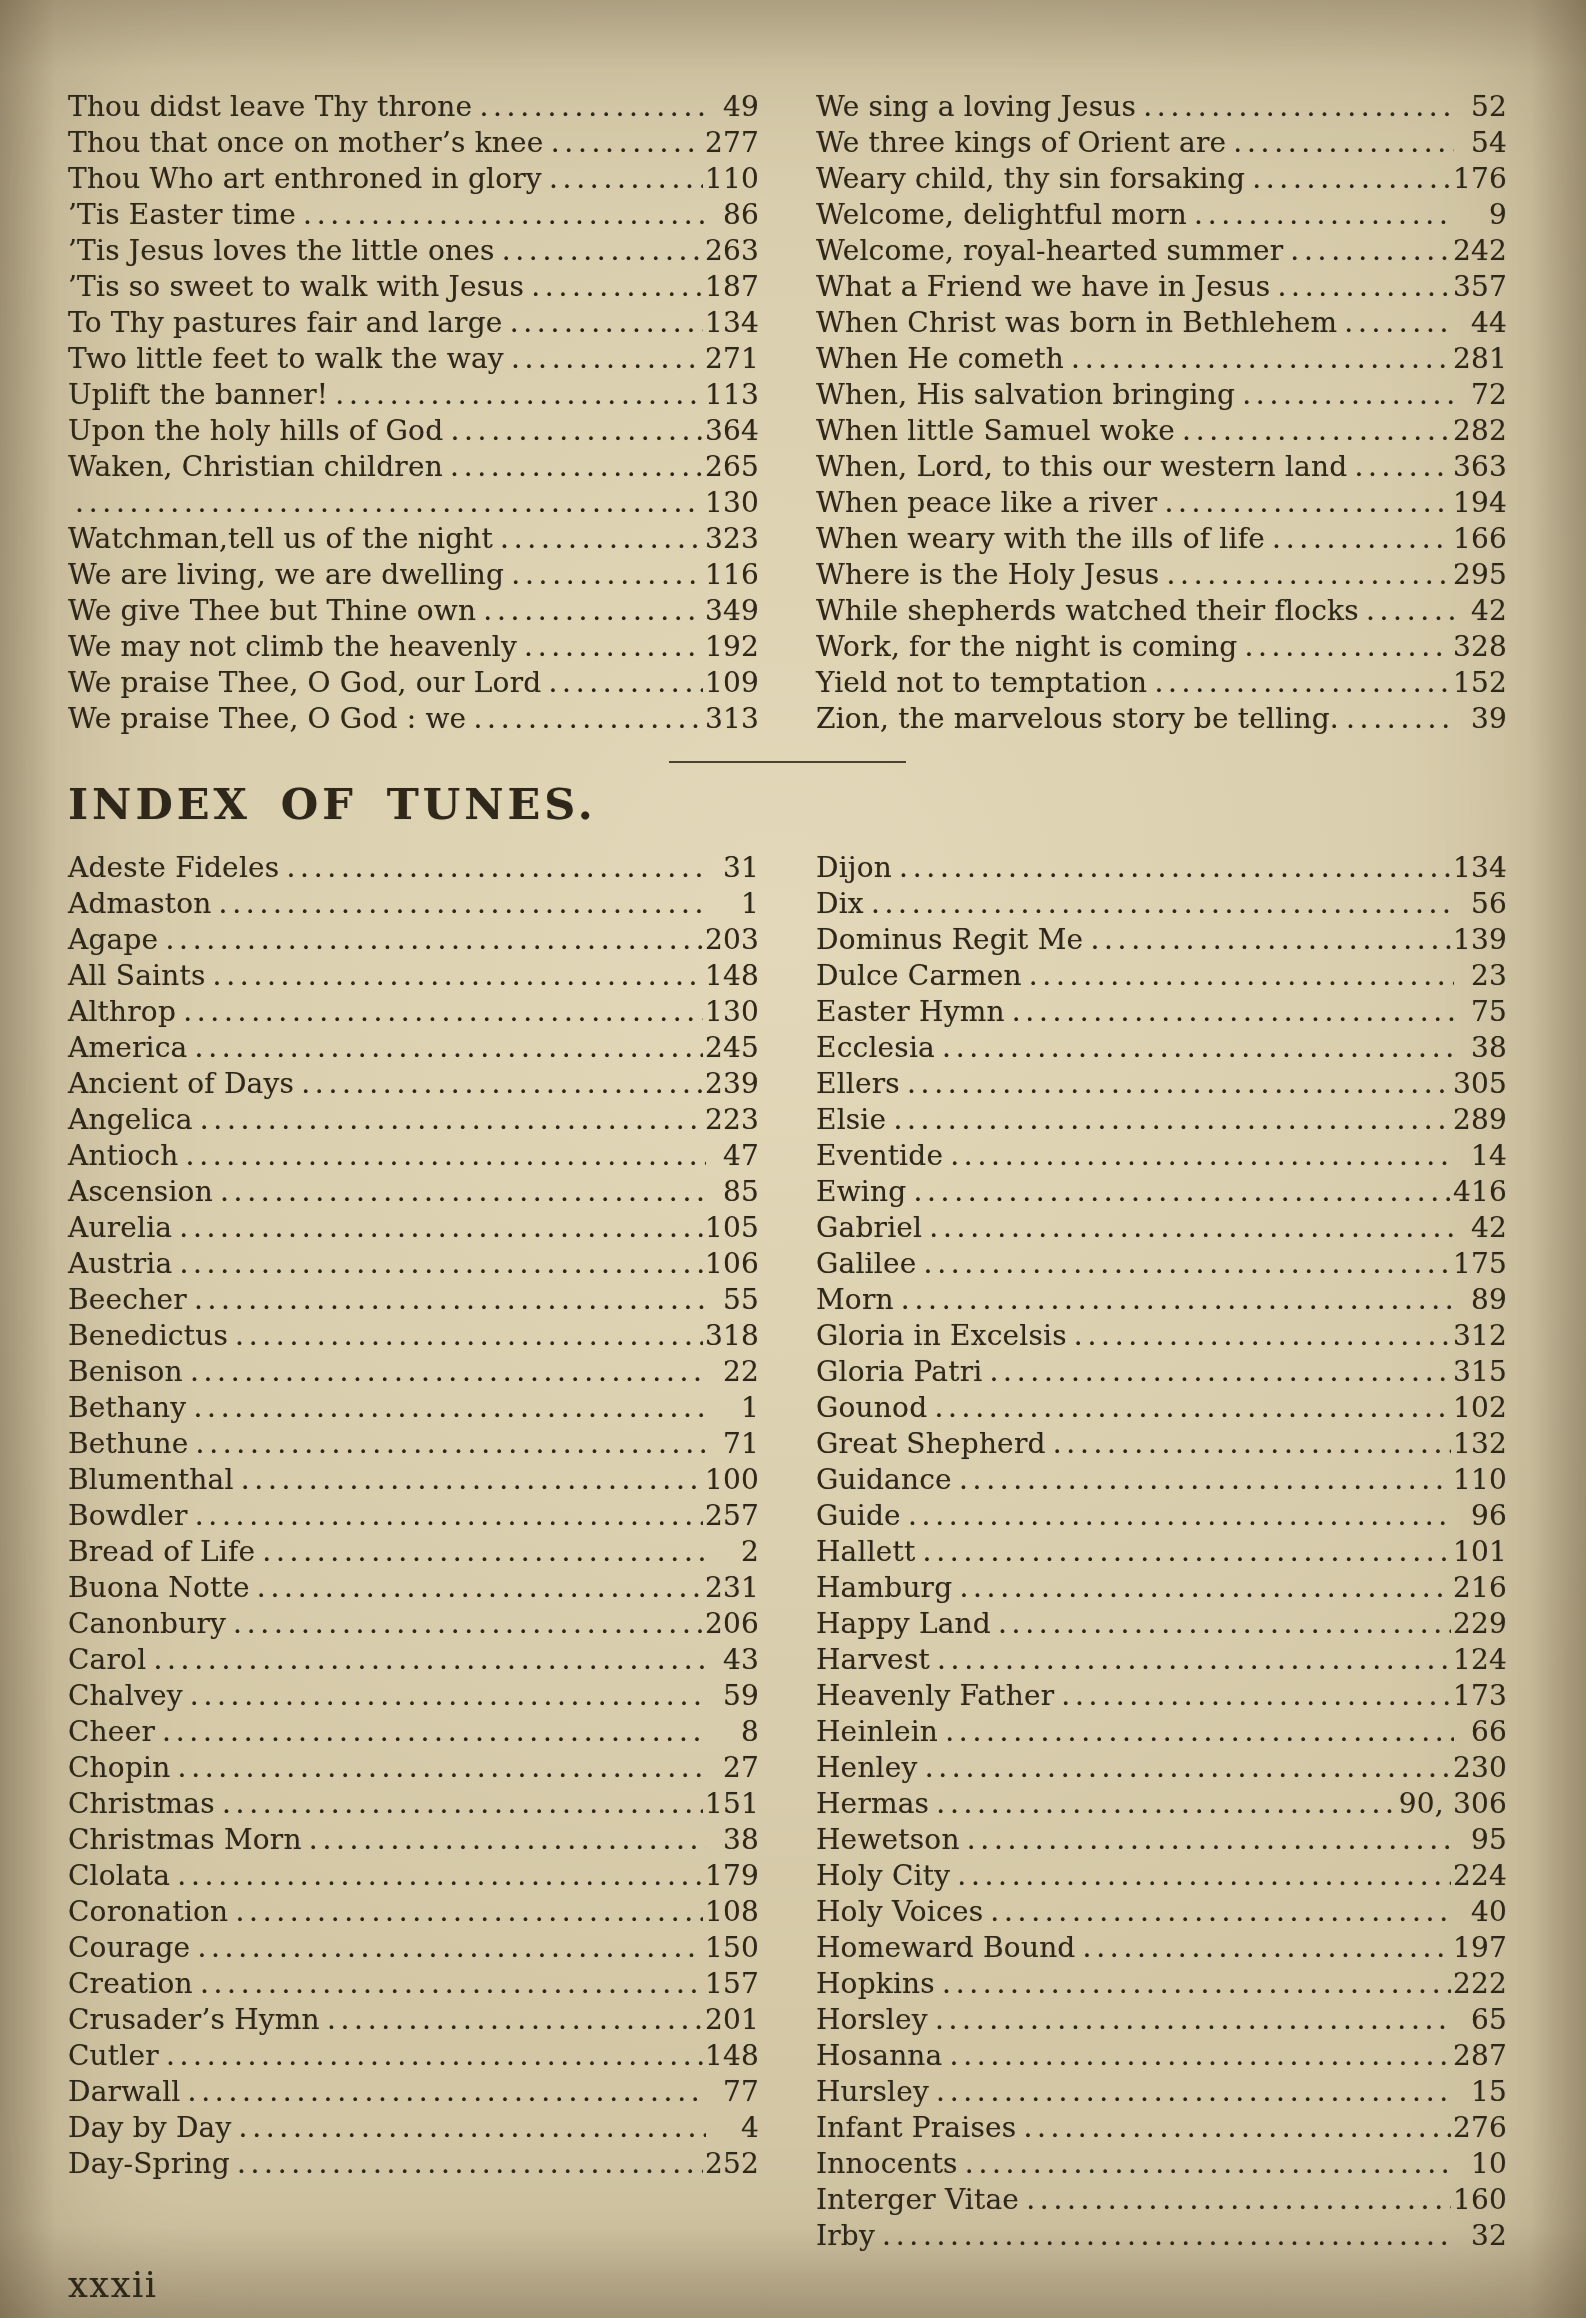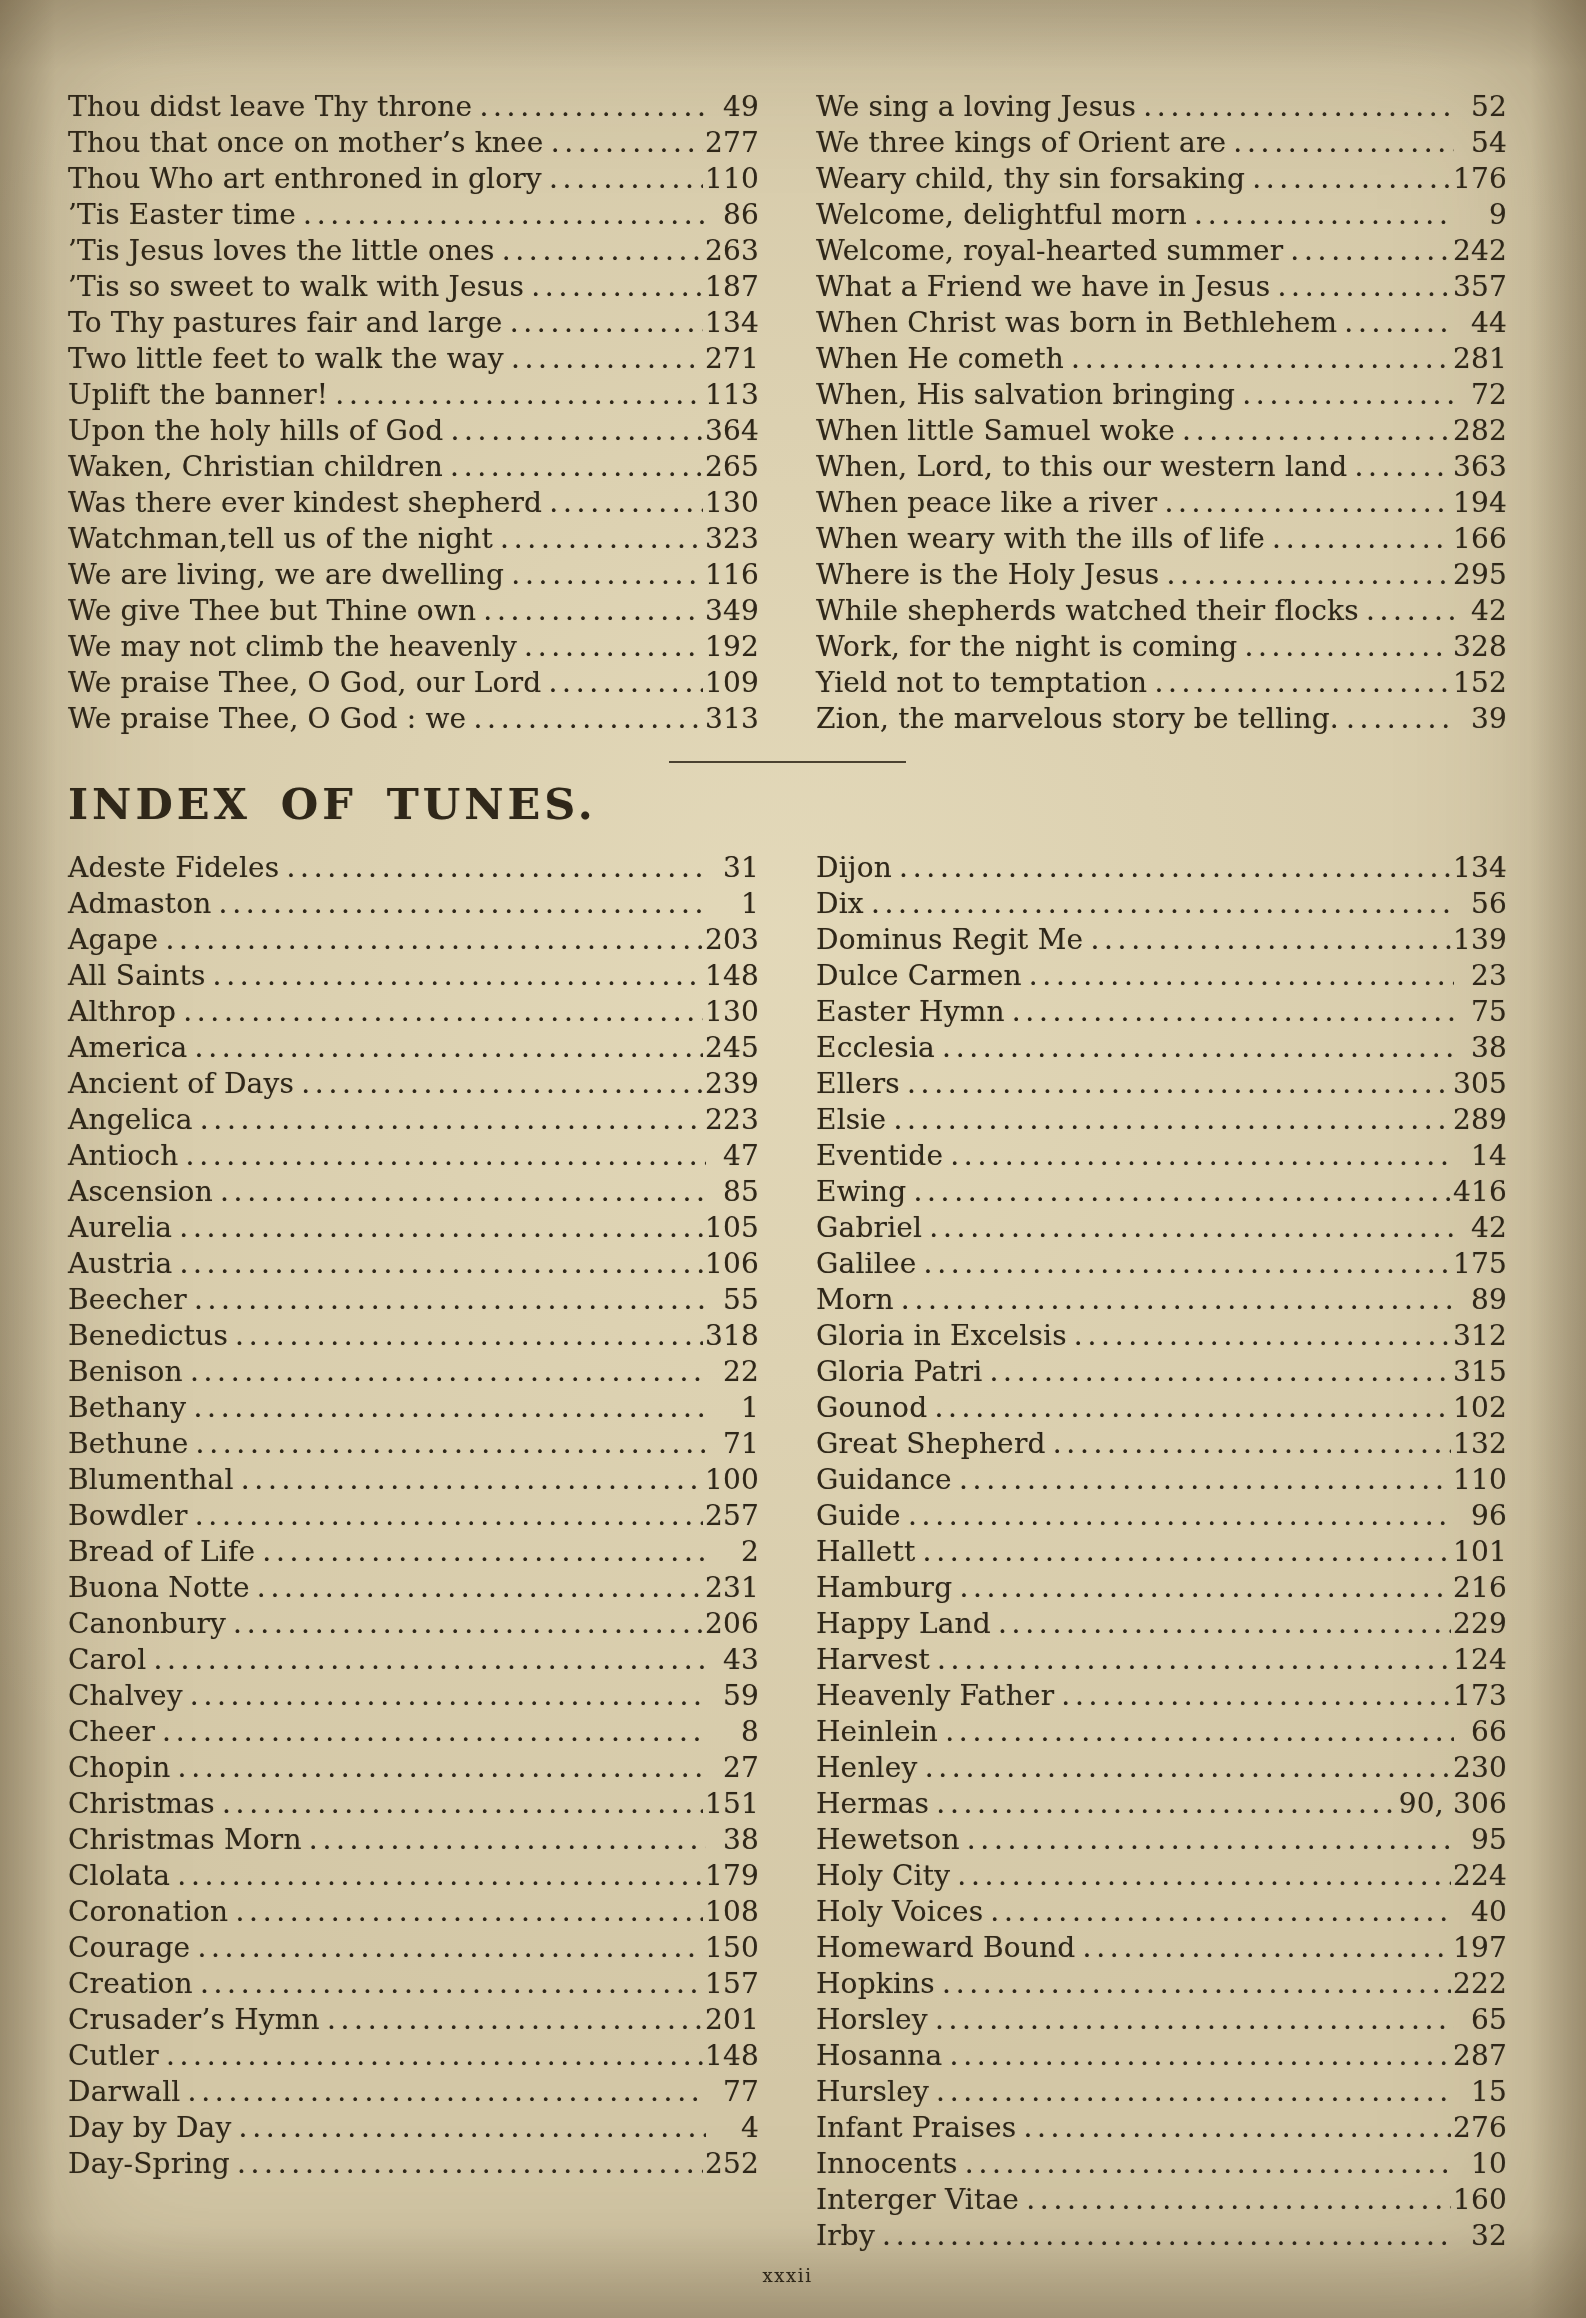--- a/index.html
+++ b/index.html
@@ -55,22 +55,21 @@
   .tunes-heading {
     margin: 16px 0 20.5px 0;
     text-align: left;
     font-size: 43px;
     font-weight: 700;
     letter-spacing: 4px;
     word-spacing: 11px;
   }
   .folio {
     margin-top: 11px;
-    text-align: center;
-    font-size: 18px;
+    font-size: 35px;
     letter-spacing: 1.6px;
   }
 </style>
 </head>
 <body>
 
 <div class="page">
 
   <section class="cols first-lines">
     <div class="col">
@@ -135,21 +134,20 @@
           <span class="p">364</span>
         </div>
 
         <div class="row">
           <span class="t">Waken, Christian children</span>
           <span class="dots"></span>
           <span class="p">265</span>
         </div>
 
         <div class="row">
-          <span class="t">Was there ever kindest shepherd</span>
           <span class="dots"></span>
           <span class="p">130</span>
         </div>
 
         <div class="row">
           <span class="t">Watchman,tell us of the night</span>
           <span class="dots"></span>
           <span class="p">323</span>
         </div>
 

